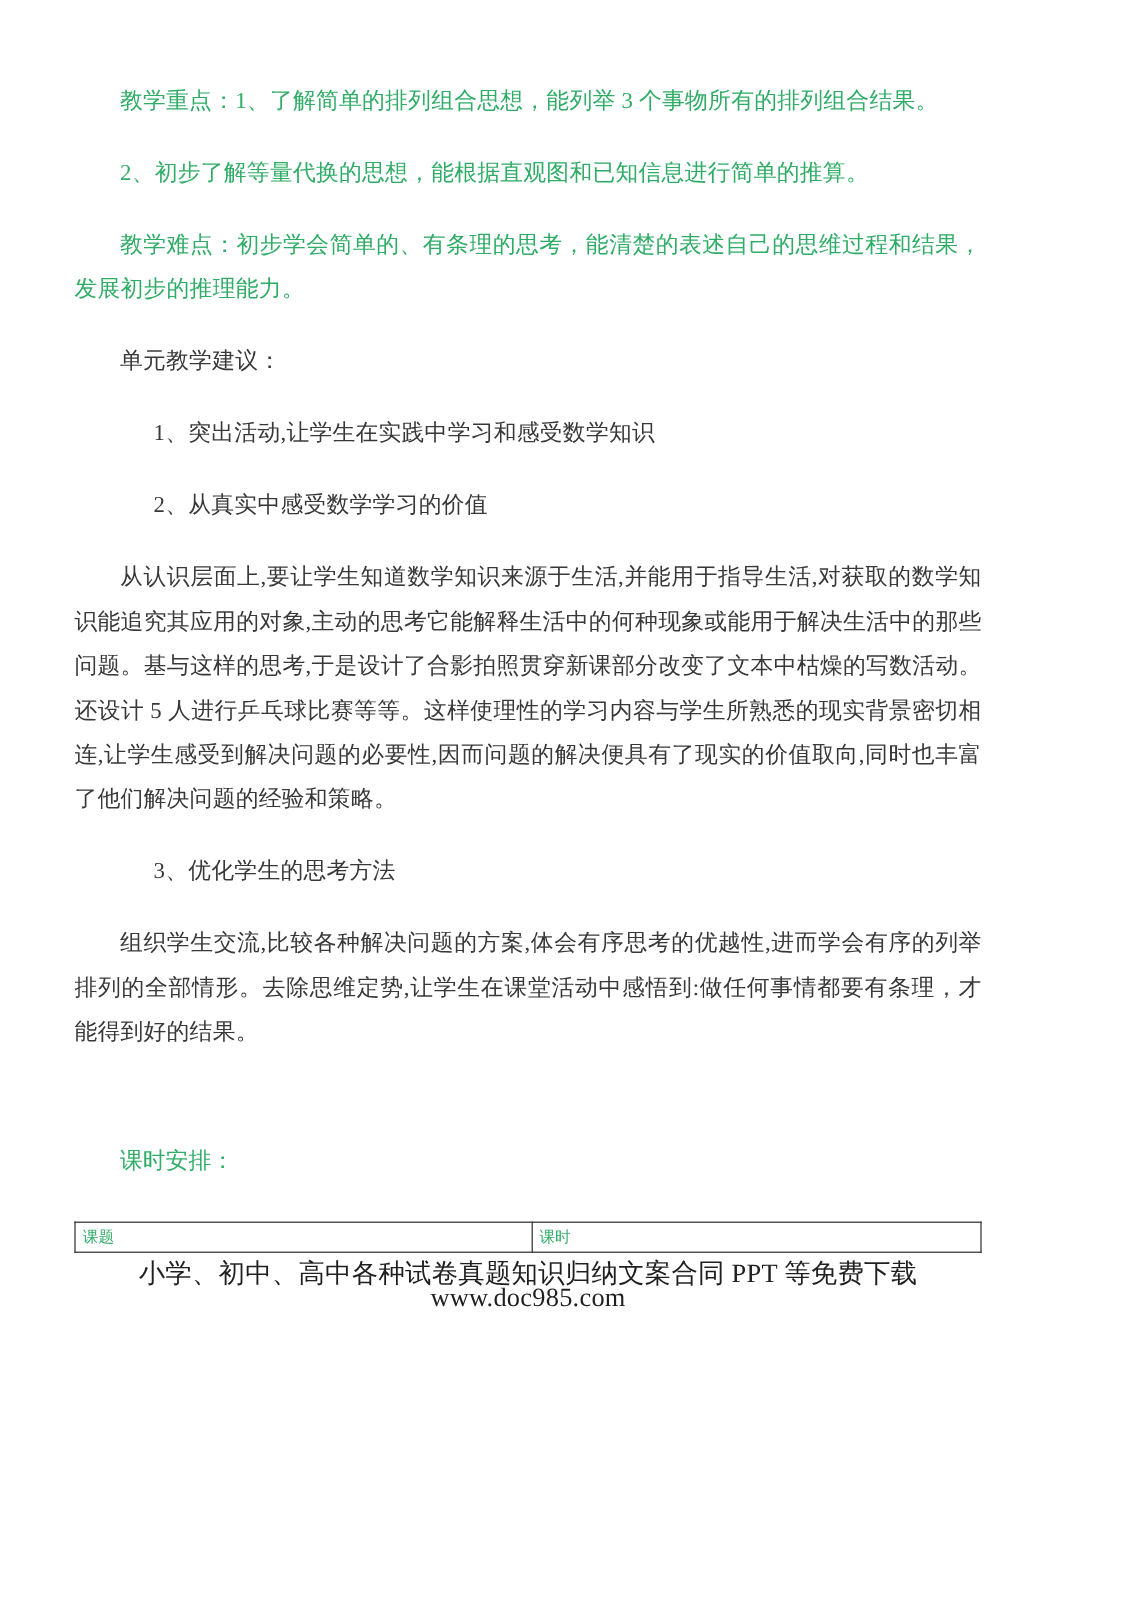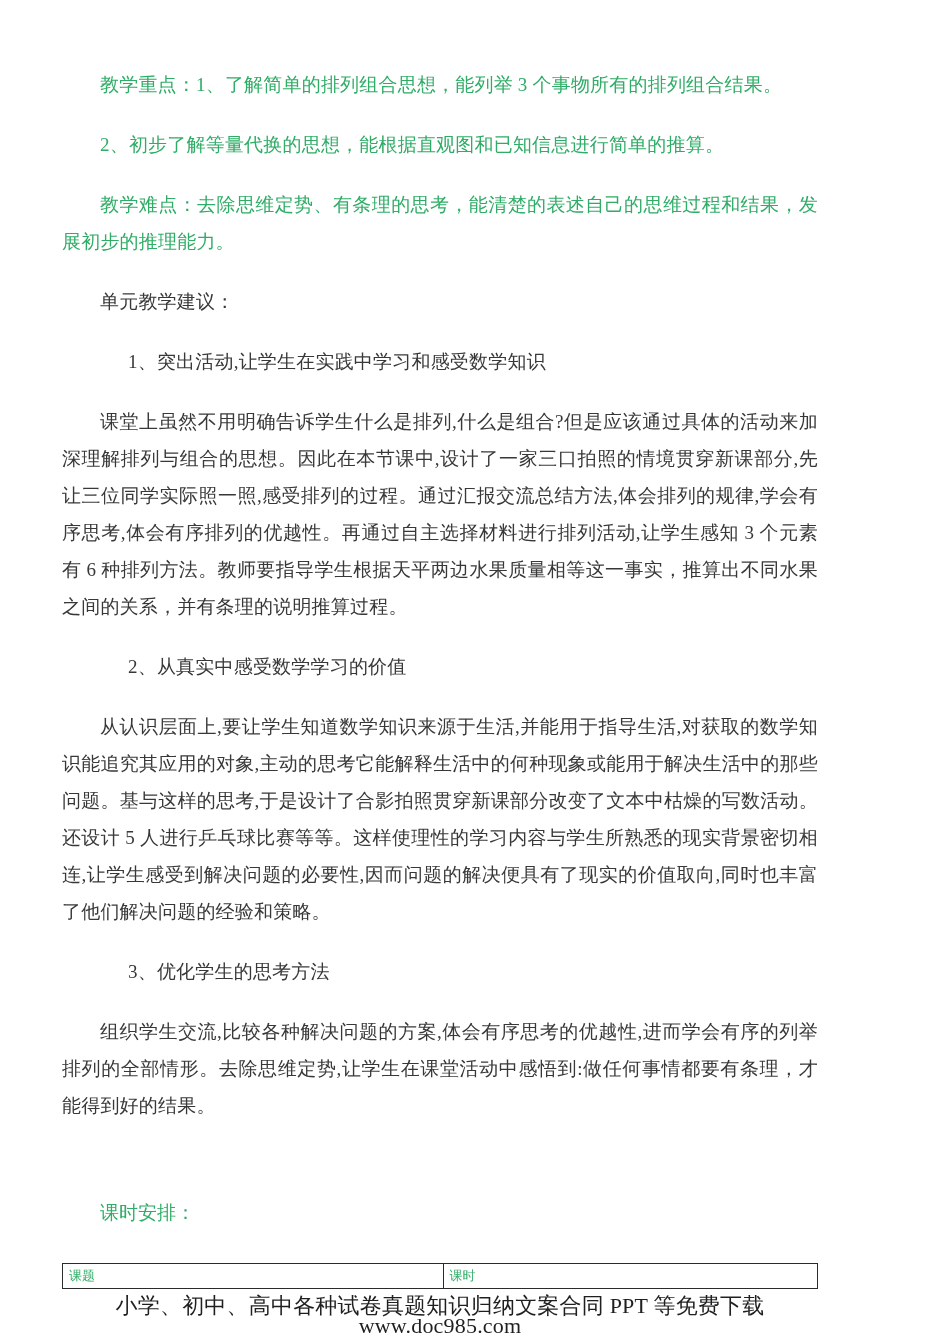--- a/index.html
+++ b/index.html
@@ -66,24 +66,23 @@
   }
 </style>
 </head>
 <body style="background: rgb(255, 255, 255);">
 
 <div class="page">
 
   <div>
       <div class="para green indent-std">教学重点：1、了解简单的排列组合思想，能列举 3 个事物所有的排列组合结果。</div>
       <div class="para green indent-std">2、初步了解等量代换的思想，能根据直观图和已知信息进行简单的推算。</div>
-      <div class="para green indent-std">教学难点：去除思维定势、有条理的思考，能清楚的表述自己的思维过程和结果，发展初步的推理能力。</div>
+      <div class="para green indent-std">教学难点：初步学会简单的、有条理的思考，能清楚的表述自己的思维过程和结果，发展初步的推理能力。</div>
       <div class="para indent-std">单元教学建议：</div>
       <div class="para indent-lg">1、突出活动,让学生在实践中学习和感受数学知识</div>
-      <div class="para indent-std">课堂上虽然不用明确告诉学生什么是排列,什么是组合?但是应该通过具体的活动来加深理解排列与组合的思想。因此在本节课中,设计了一家三口拍照的情境贯穿新课部分,先让三位同学实际照一照,感受排列的过程。通过汇报交流总结方法,体会排列的规律,学会有序思考,体会有序排列的优越性。再通过自主选择材料进行排列活动,让学生感知 3 个元素有 6 种排列方法。教师要指导学生根据天平两边水果质量相等这一事实，推算出不同水果之间的关系，并有条理的说明推算过程。</div>
       <div class="para indent-lg">2、从真实中感受数学学习的价值</div>
       <div class="para indent-std">从认识层面上,要让学生知道数学知识来源于生活,并能用于指导生活,对获取的数学知识能追究其应用的对象,主动的思考它能解释生活中的何种现象或能用于解决生活中的那些问题。基与这样的思考,于是设计了合影拍照贯穿新课部分改变了文本中枯燥的写数活动。还设计 5 人进行乒乓球比赛等等。这样使理性的学习内容与学生所熟悉的现实背景密切相连,让学生感受到解决问题的必要性,因而问题的解决便具有了现实的价值取向,同时也丰富了他们解决问题的经验和策略。</div>
       <div class="para indent-lg">3、优化学生的思考方法</div>
       <div class="para indent-std">组织学生交流,比较各种解决问题的方案,体会有序思考的优越性,进而学会有序的列举排列的全部情形。去除思维定势,让学生在课堂活动中感悟到:做任何事情都要有条理，才能得到好的结果。</div>
     </div>
 
   <div class="schedule-heading">课时安排：</div>
 
   <table class="schedule">
     <tbody>

